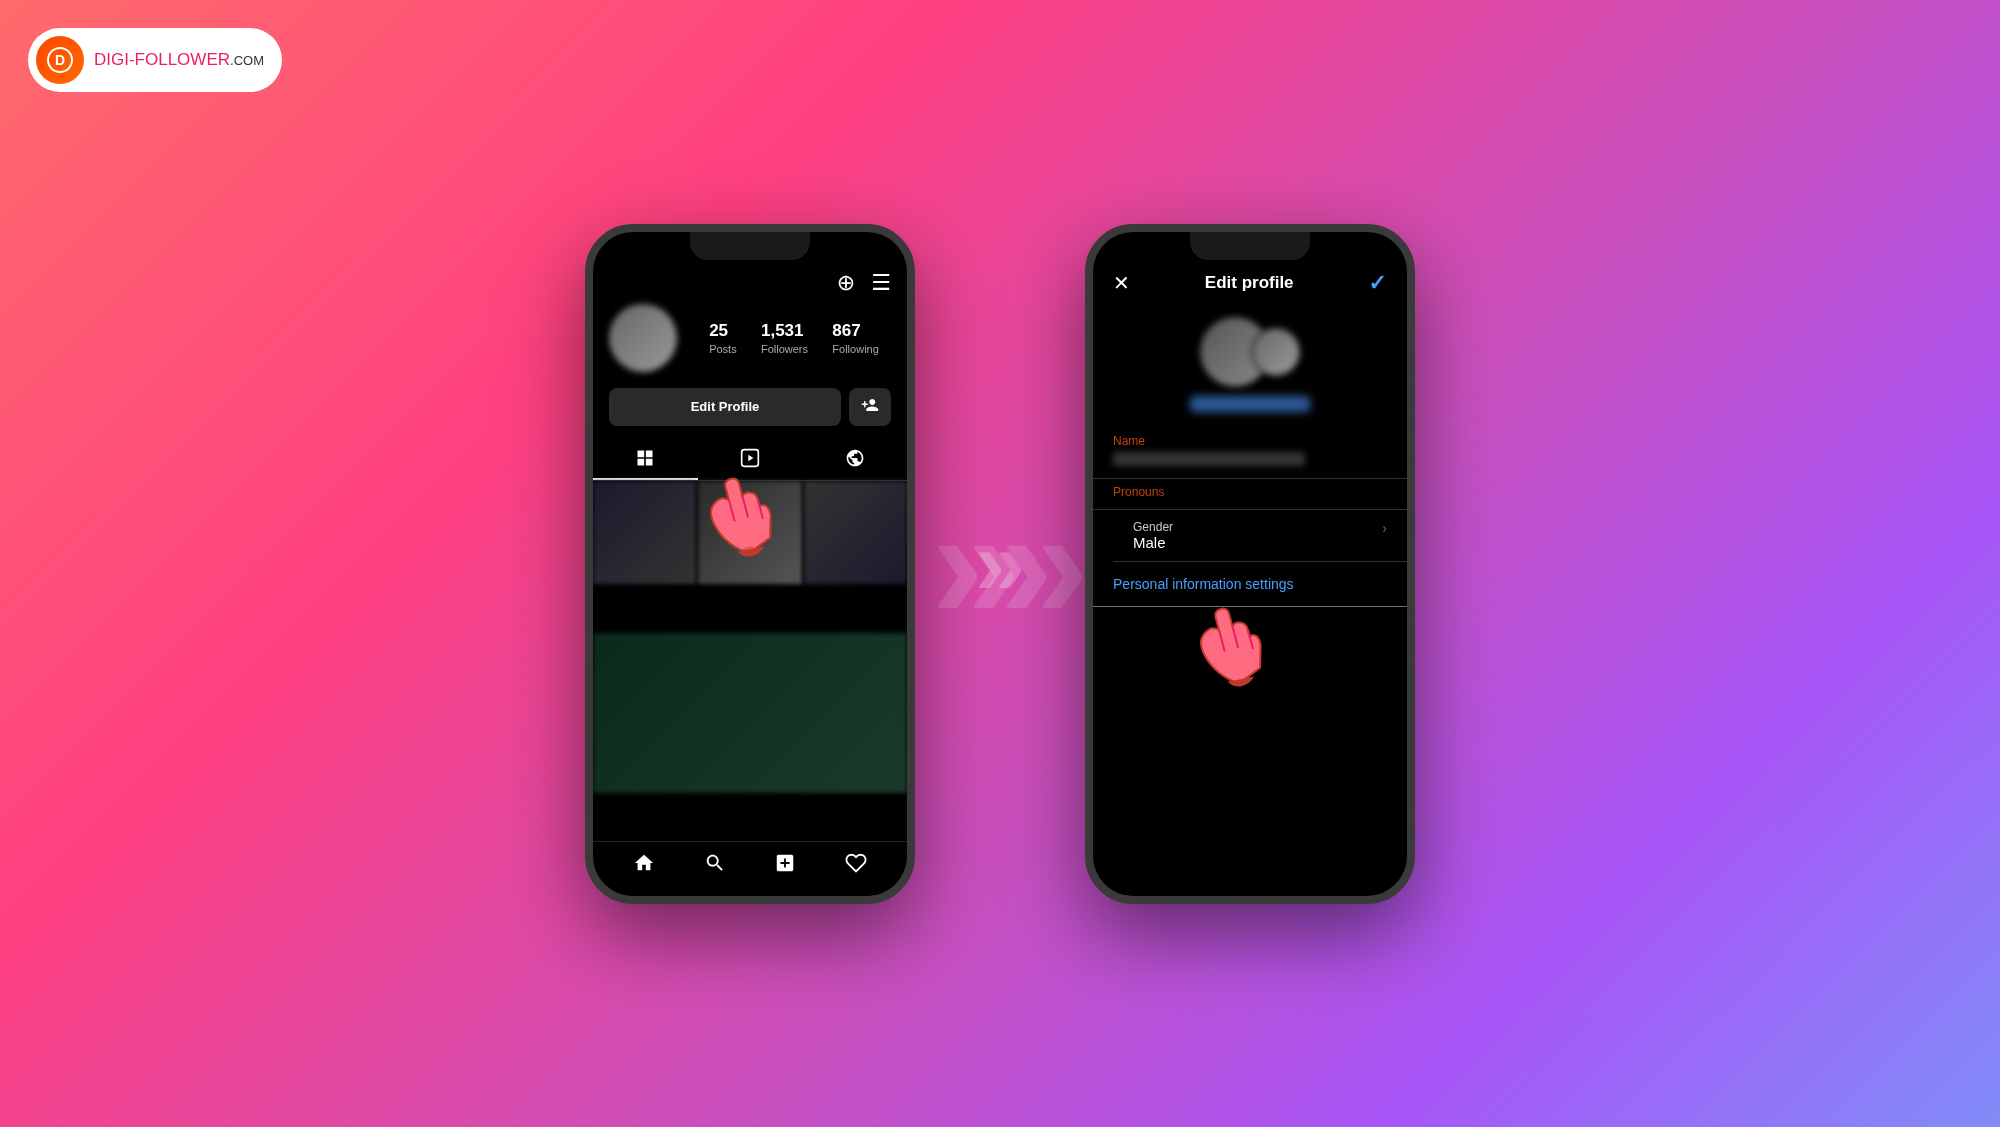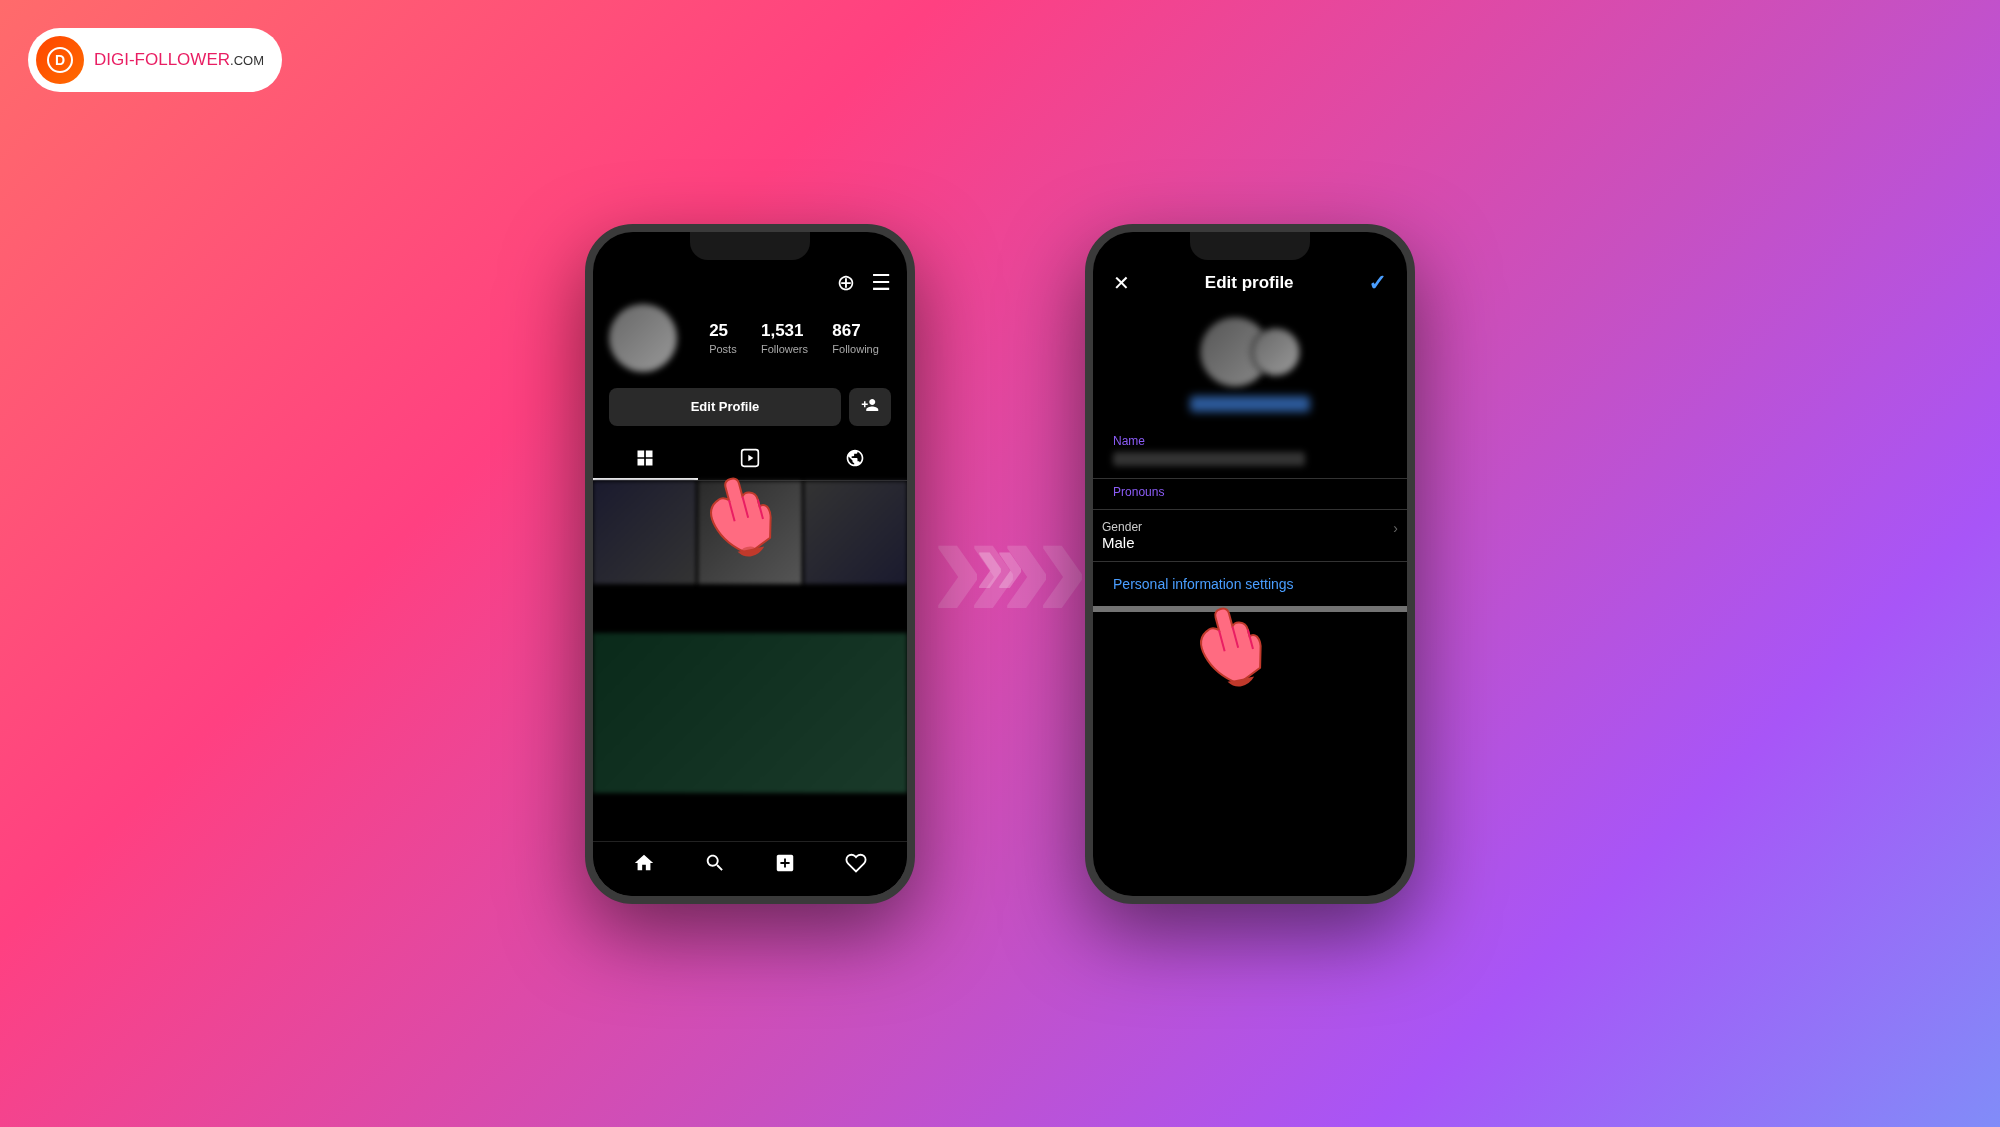--- a/index.html
+++ b/index.html
@@ -276,41 +276,42 @@
       border-radius: 4px;
       filter: blur(4px);
     }
 
     .form-field {
       padding: 6px 20px;
       border-bottom: 1px solid #333;
     }
 
     .field-label {
-      color: #8b5cf6;
+      color: #c2410c;
       font-size: 12px;
       margin-bottom: 4px;
     }
 
     .field-value-blur {
       height: 14px;
       background: #333;
       border-radius: 3px;
       filter: blur(3px);
       width: 80%;
       margin-bottom: 6px;
     }
 
     .field-row {
       display: flex;
       align-items: flex-start;
       justify-content: space-between;
-      padding: 10px 9px;
+      padding: 10px 20px;
       border-bottom: 1px solid #333;
       cursor: pointer;
+      margin-left: 20px;
     }
 
     .field-row-label {
       color: #ccc;
       font-size: 12px;
     }
 
     .field-row-value {
       color: white;
       font-size: 15px;
@@ -514,21 +515,21 @@
 
 
         <div class="field-row">
           <div>
             <div class="field-row-label">Gender</div>
             <div class="field-row-value">Male</div>
           </div>
           <span class="chevron">›</span>
         </div>
 
-        <div style="padding:14px 20px;border-bottom:6px solid #737373;">
+        <div style="padding:14px 20px;border-bottom:1px solid #737373;">
           <span class="personal-info-link" style="padding:0;">Personal information settings</span>
         </div>
 
       </div>
     </div>
 
     <div class="hand-cursor" style="bottom: 200px; left: 110px;">
       <svg width="70" height="90" viewBox="0 0 70 90">
         <path d="M35 85 Q15 70 10 50 Q5 30 20 25 Q25 23 30 28 L30 15 Q30 8 37 8 Q44 8 44 15 L44 28 Q47 24 52 26 Q58 28 58 35 L58 42 Q62 40 65 44 Q68 50 65 58 L60 75 Z" fill="#ff6b81" stroke="#c0392b" stroke-width="2"></path>
         <path d="M30 28 L30 50" stroke="#e91e63" stroke-width="2" fill="none"></path>

